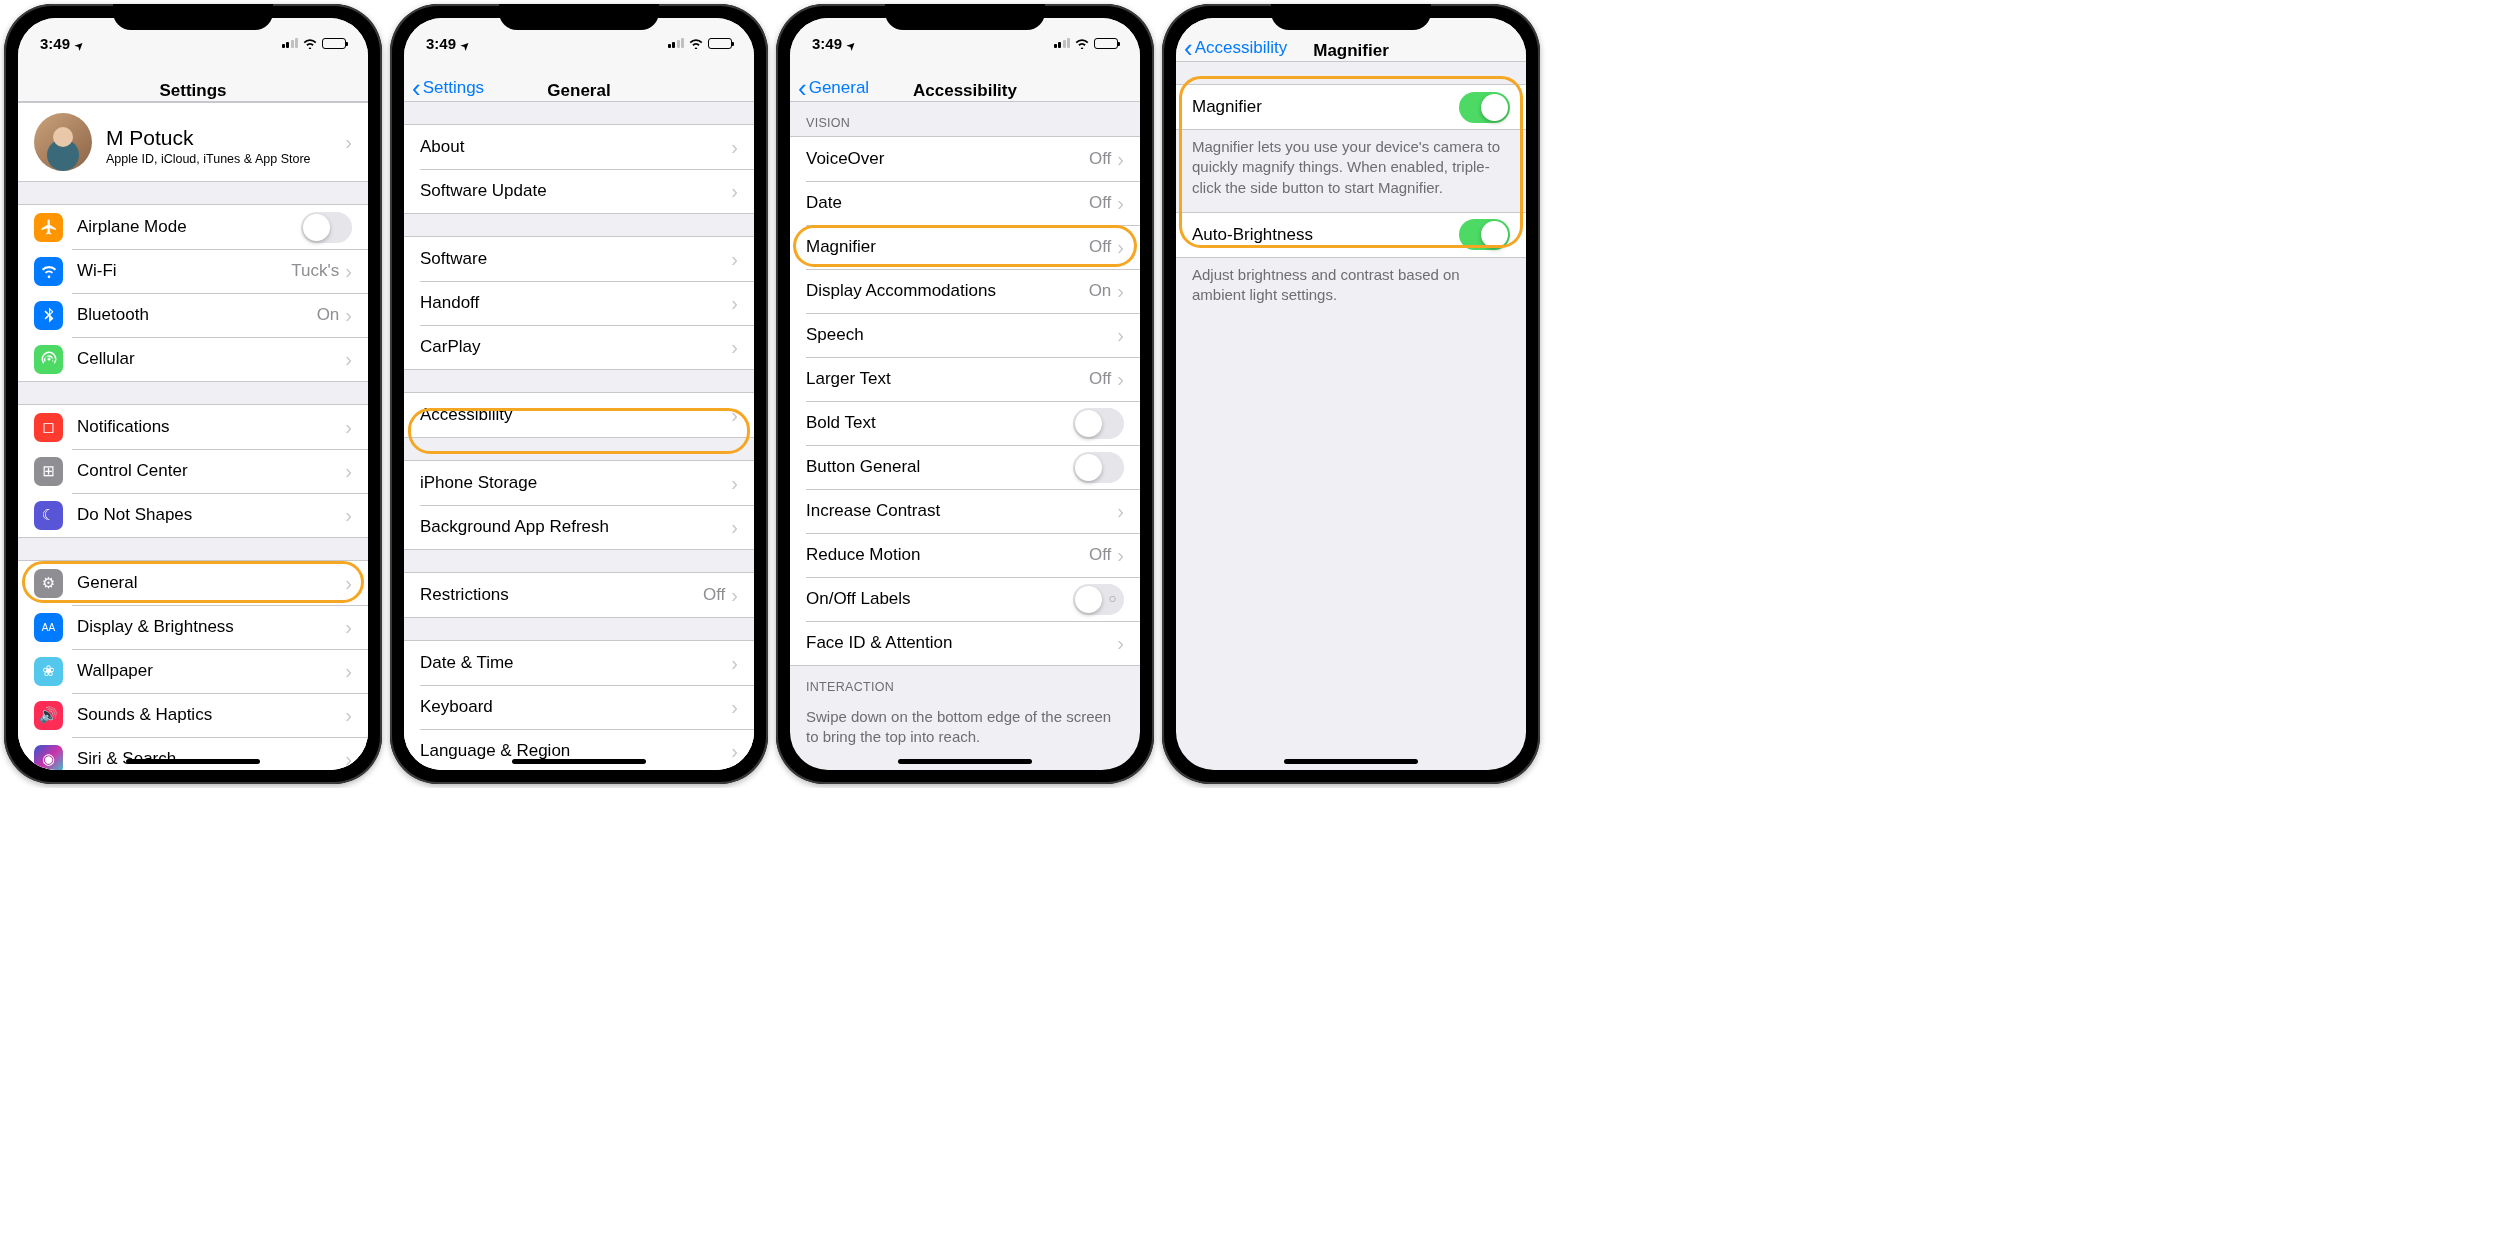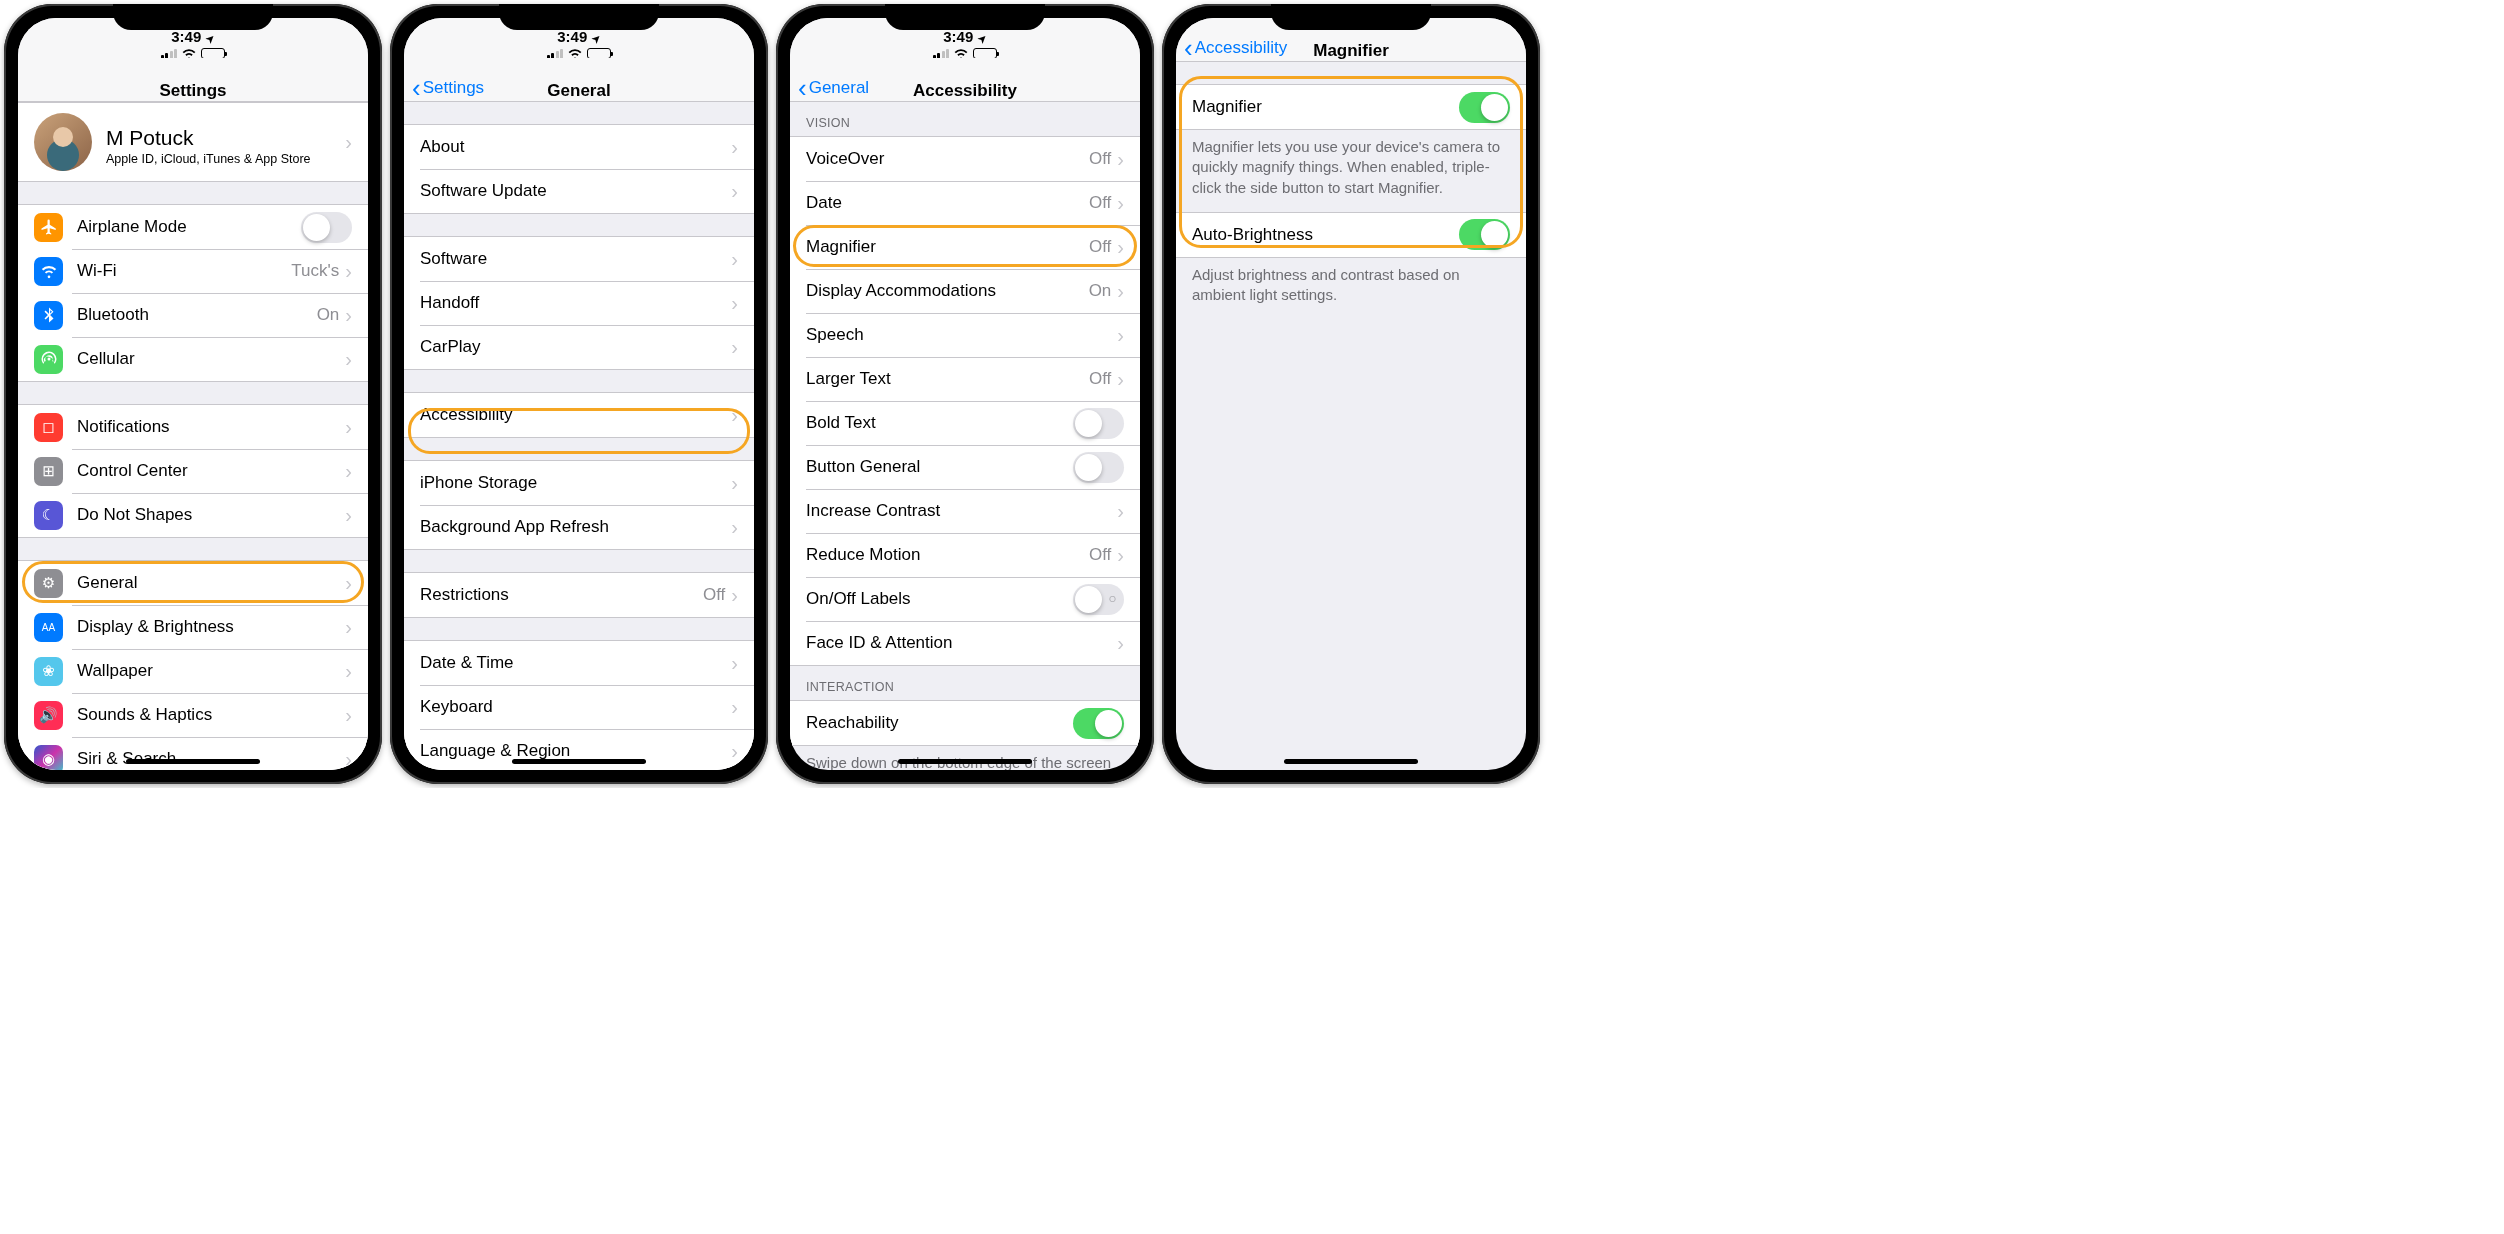--- a/index.html
+++ b/index.html
@@ -41,21 +41,20 @@
 }
 .status-bar {
   height: 40px;
   display: flex;
   justify-content: space-between;
   align-items: center;
   padding: 10px 22px 0;
   font-size: 15px;
   font-weight: 600;
   background: #f7f7f8;
-  flex-direction: column;
 }
 .status-left { display: flex; align-items: center; gap: 3px; }
 .status-right { display: flex; align-items: center; gap: 4px; }
 .loc-arrow::after { content: "➤"; font-size: 10px; display: inline-block; transform: rotate(-45deg); margin-left: 2px; }
 .signal { display: inline-flex; align-items: flex-end; gap: 1.5px; }
 .signal span { width: 3px; background: #000; border-radius: 1px; }
 .signal span.dim { background: #c0c0c0; }
 .signal span:nth-child(1){height:4px}.signal span:nth-child(2){height:6px}.signal span:nth-child(3){height:8px}.signal span:nth-child(4){height:10px}
 .wifi-icon svg { width: 16px; height: 12px; }
 .battery { width: 24px; height: 11px; border: 1px solid #000; border-radius: 3px; position: relative; }
@@ -496,28 +495,20 @@
             <div class="toggle labeled">
               <div class="knob"></div>
             </div>
           </div>
         <div class="row">
             <div class="row-label">Face ID &amp; Attention</div>
             <span class="chevron">›</span>
           </div>
       </div>
       <div class="section-header">Interaction</div>
-      <div class="list">
-        <div class="row">
-            <div class="row-label">Reachability</div>
-            <div class="toggle on">
-              <div class="knob"></div>
-            </div>
-          </div>
-      </div>
       <div class="section-footer">Swipe down on the bottom edge of the screen to bring the top into reach.</div>
       <div class="highlight" style="top:123px;left:3px;right:3px;height:42px"></div>
     </div>
     <div class="home-indicator"></div>
   </div>
 </div>
 
 <div class="phone">
   <div class="notch"></div>
   <div class="screen">

